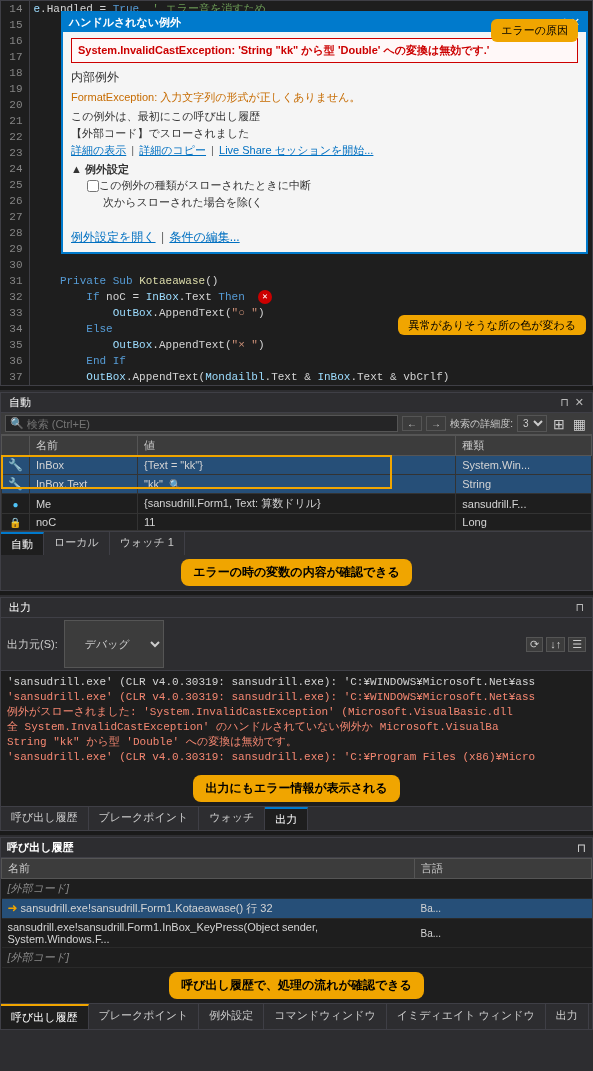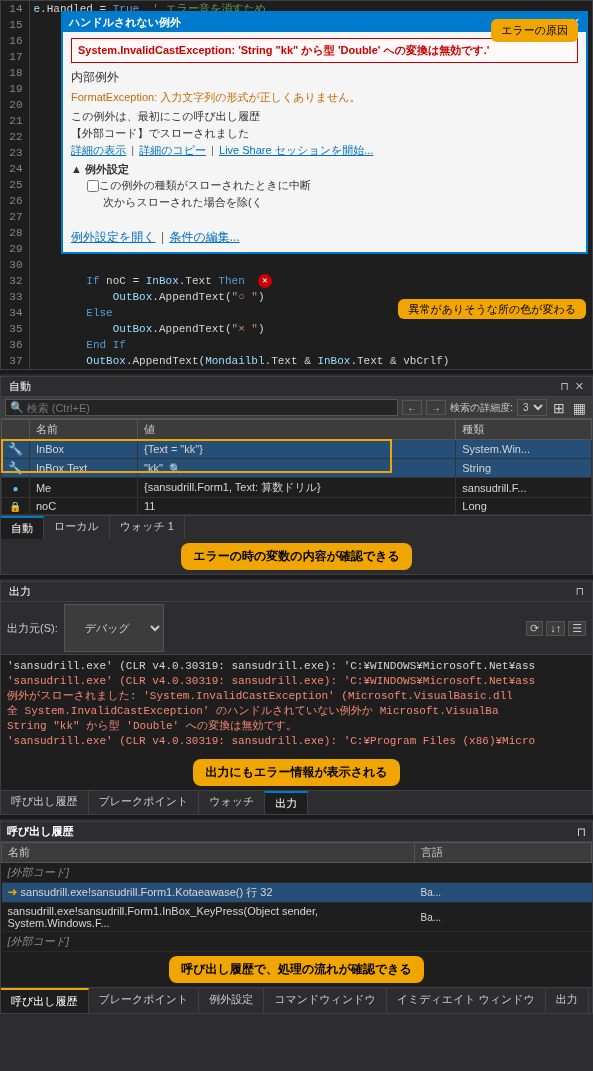--- a/index.html
+++ b/index.html
@@ -440,20 +440,24 @@
           <td class="line-num">28</td>
           <td class="code-line"></td>
         </tr>
         <tr>
           <td class="line-num">29</td>
           <td class="code-line"></td>
         </tr>
         <tr>
           <td class="line-num">30</td>
           <td class="code-line"></td>
+        </tr>
+        <tr>
+          <td class="line-num">31</td>
+          <td class="code-line">    <span class="kw">Private Sub</span> <span class="fn">Kotaeawase</span>()</td>
         </tr>
         <tr class="code-highlight">
           <td class="line-num">32</td>
           <td class="code-line">        <span class="kw">If</span> noC = <span class="prop">InBox</span>.Text <span class="kw">Then</span> &nbsp;<span class="error-icon">✕</span></td>
         </tr>
         <tr>
           <td class="line-num">33</td>
           <td class="code-line">            <span class="prop">OutBox</span>.AppendText(<span class="str">"○ "</span>)</td>
         </tr>
         <tr>

